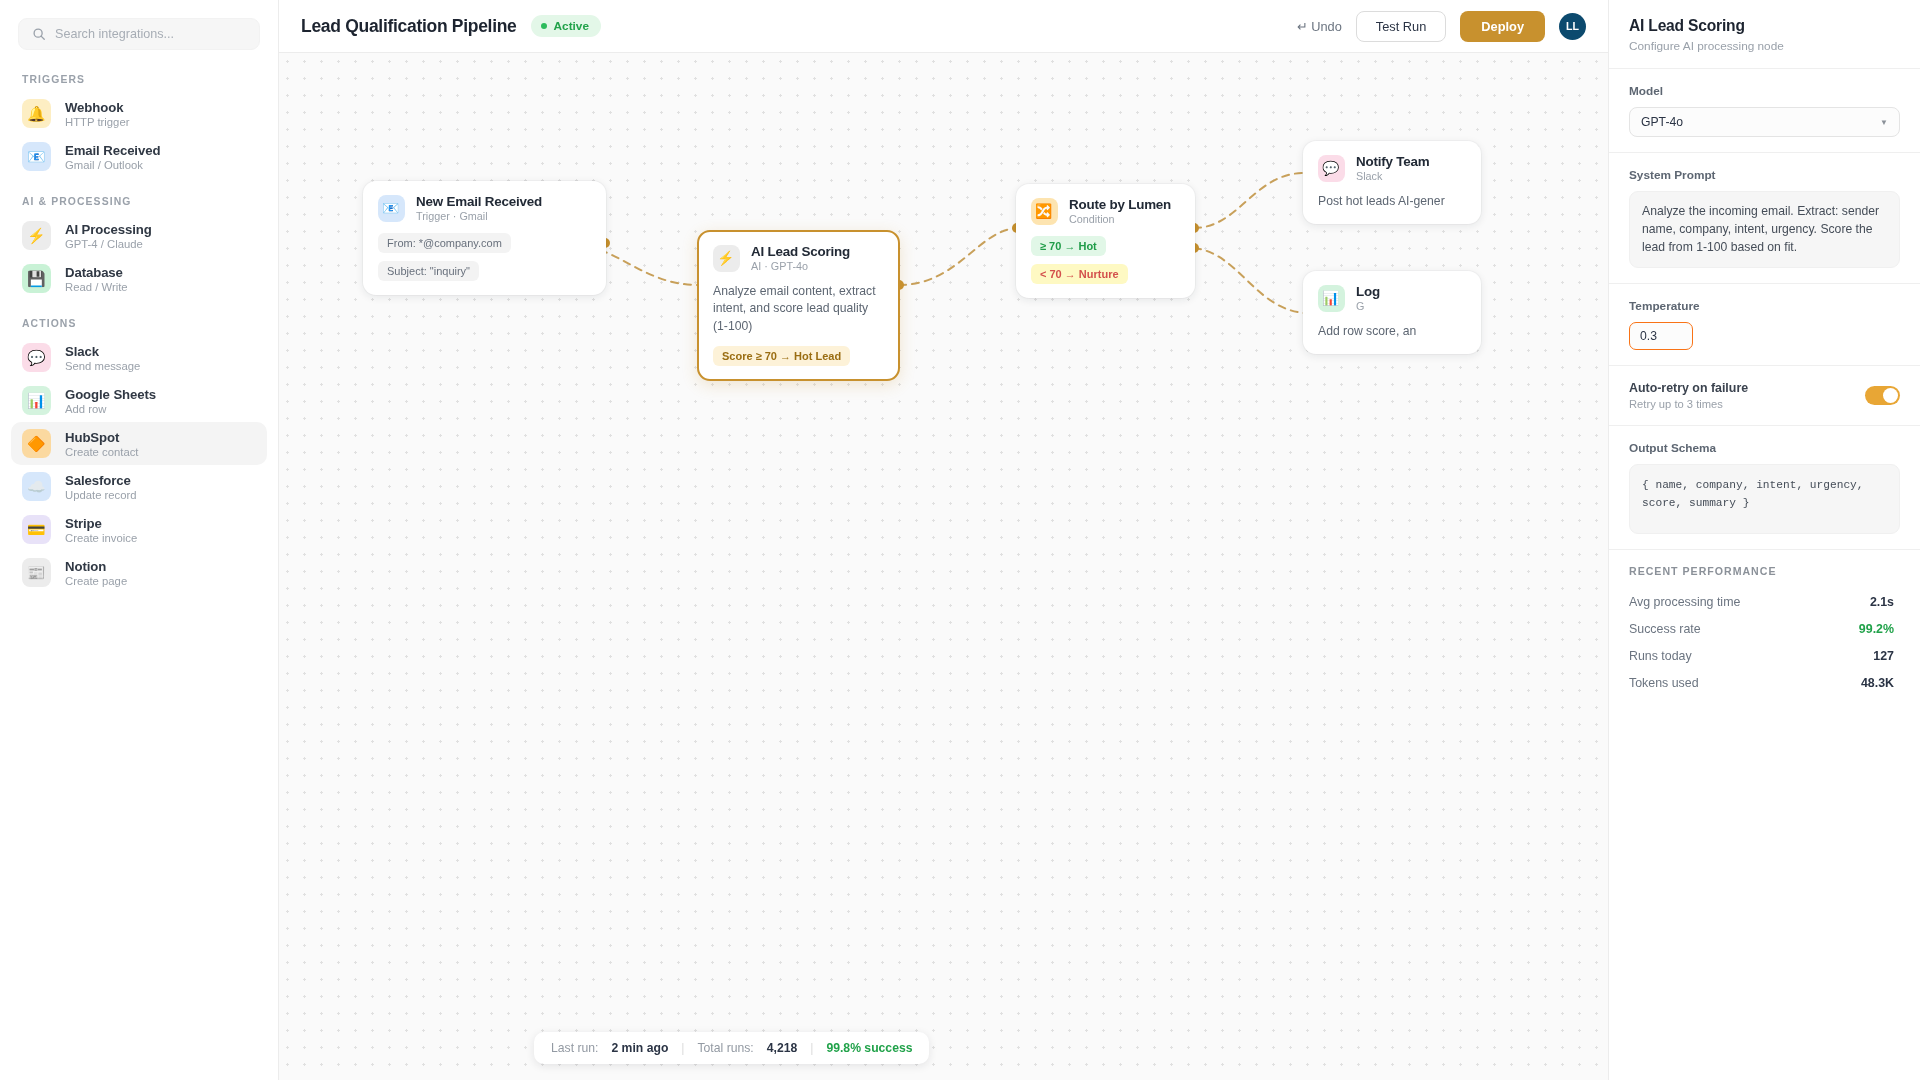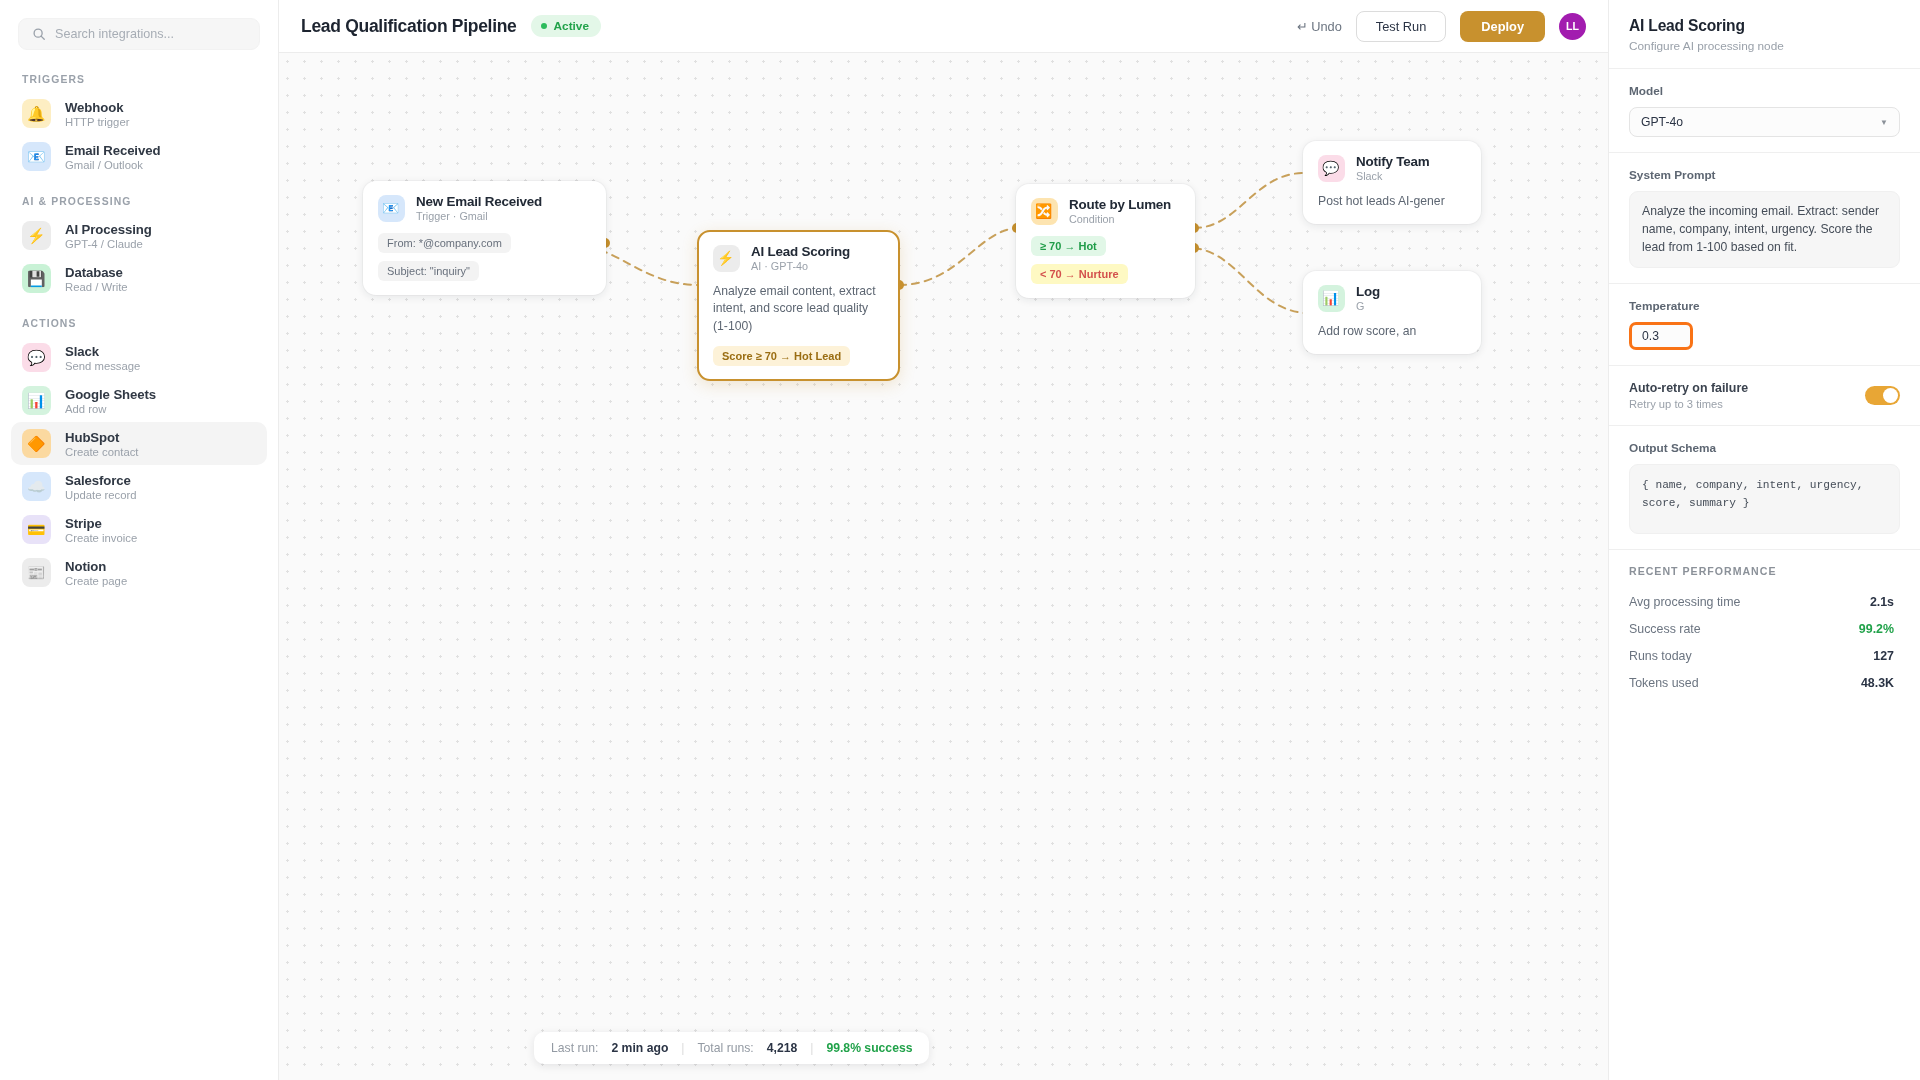--- a/index.html
+++ b/index.html
@@ -76,21 +76,21 @@
     background:#ffffff; border:1px solid #dcdcdc; border-radius:8px; padding:7px 19px;
     font-size:12.8px; font-weight:400; color:#2b3445; cursor:pointer;
     font-family:"Liberation Sans", sans-serif;
   }
   .deploy-btn {
     background:#c8912e; border:none; border-radius:8px; padding:8px 21px;
     font-size:12.8px; font-weight:700; color:#ffffff; cursor:pointer;
     font-family:"Liberation Sans", sans-serif;
   }
   .avatar {
-    width:27px; height:27px; border-radius:50%; background:#a21caf; color:#fff;
+    width:27px; height:27px; border-radius:50%; background:#0c4a6e; color:#fff;
     font-size:10.6px; font-weight:700; display:flex; align-items:center; justify-content:center;
   }
 
   .canvas {
     flex:1 1 auto; position:relative; overflow:hidden;
     background-color:#fafafa;
     background-image:radial-gradient(#e0e0e0 1.1px, transparent 1.1px);
     background-size:17px 17px;
   }
   .edges { position:absolute; inset:0; width:100%; height:100%; pointer-events:none; }
@@ -145,21 +145,21 @@
     height:30px; border:1px solid #e4e4e4; border-radius:8px; background:#fcfcfc;
     display:flex; align-items:center; padding:0 11px; font-size:12.2px; color:#2b3445;
     cursor:pointer;
   }
   .select .caret { margin-left:auto; font-size:8px; color:#8b9199; }
   .textbox {
     background:#f6f6f6; border:1px solid #f0f0f0; border-radius:9px; padding:10px 12px;
     font-size:12.2px; color:#454d58; line-height:1.49;
   }
   .numbox {
-    width:64px; height:28px; border:3px solid #f97316; border-radius:7px; background:#fcfcfc;
+    width:64px; height:28px; border:1px solid #f97316; border-radius:7px; background:#fcfcfc;
     display:flex; align-items:center; padding:0 10px; font-size:12.2px; color:#2b3445;
   }
   .toggle-row { display:flex; align-items:center; }
   .toggle-text { display:flex; flex-direction:column; gap:3px; }
   .toggle-title { font-size:12.4px; font-weight:700; color:#3b434f; }
   .toggle-sub { font-size:11.2px; color:#9aa1aa; }
   .toggle {
     margin-left:auto; width:35px; height:19px; border-radius:11px; background:#e8a635;
     position:relative; cursor:pointer; flex:0 0 35px;
   }

